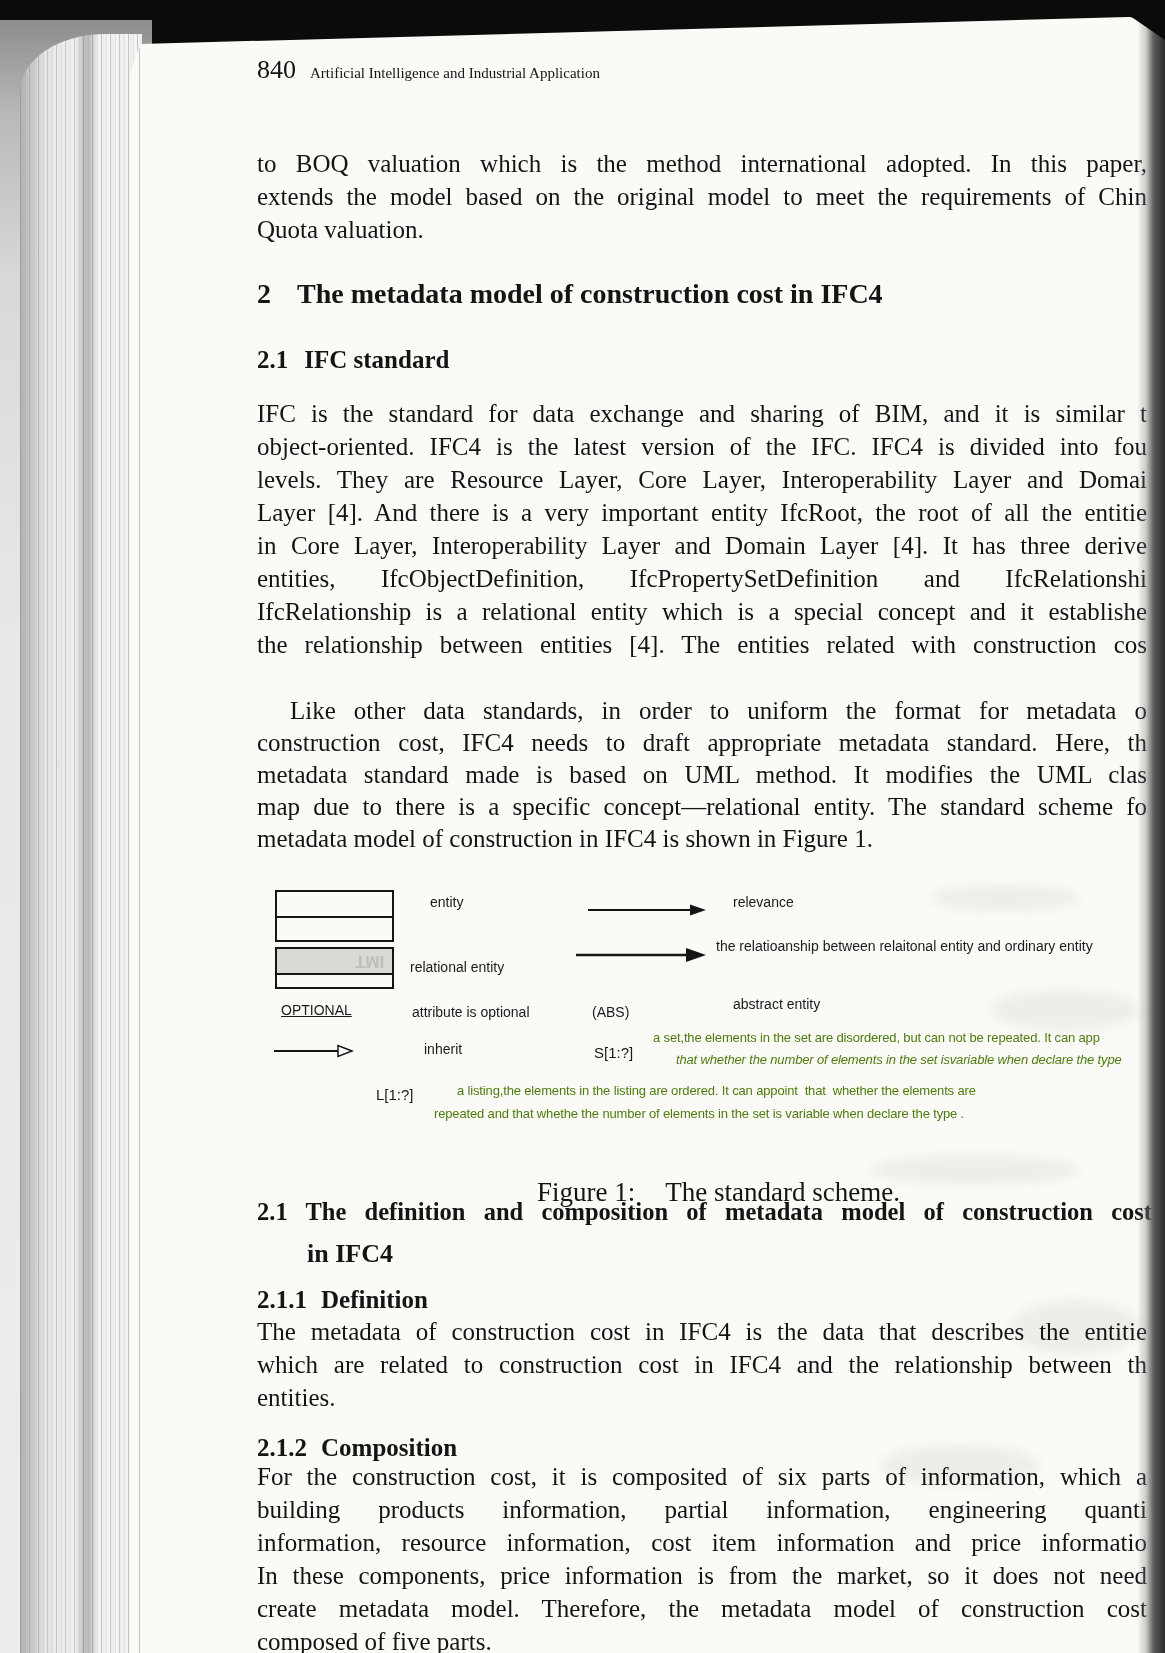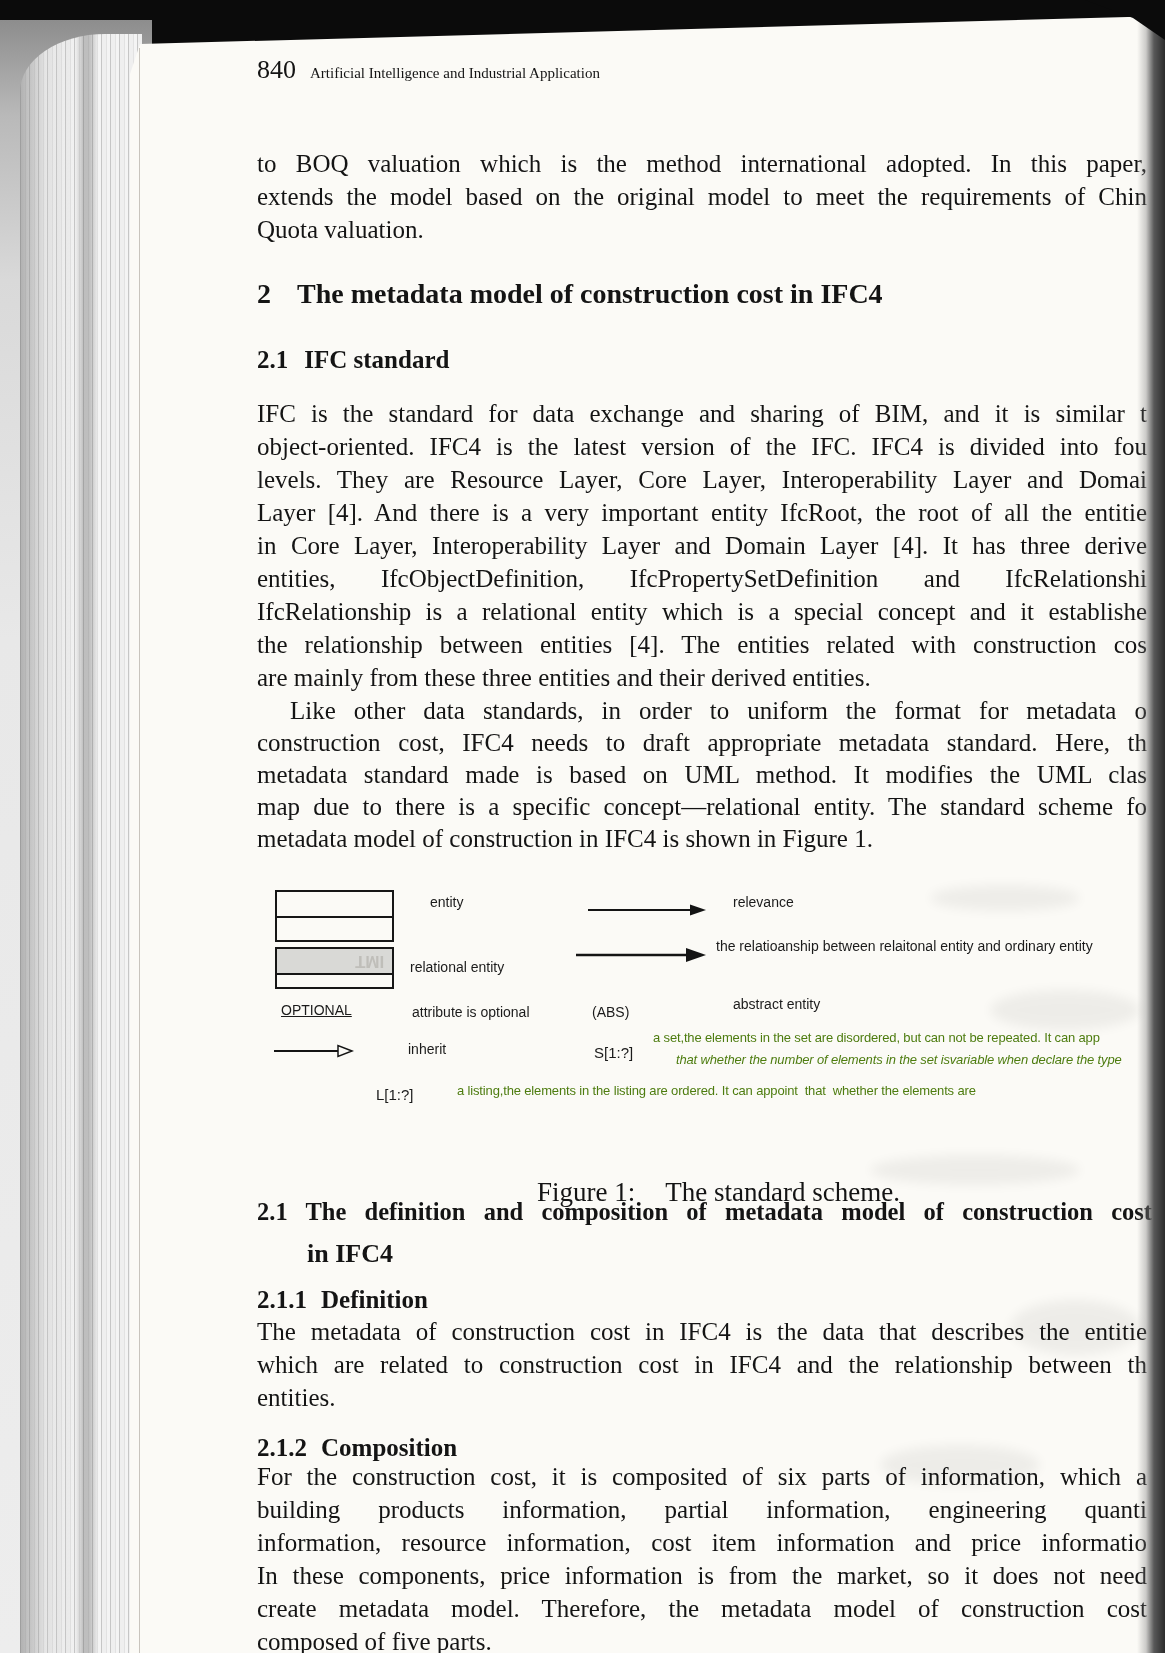--- a/index.html
+++ b/index.html
@@ -78,21 +78,20 @@
   </div>
 
   <div class="t body-line just" style="left:257px;top:400px;">IFC is the standard for data exchange and sharing of BIM, and it is similar t</div>
   <div class="t body-line just" style="left:257px;top:433px;">object-oriented. IFC4 is the latest version of the IFC. IFC4 is divided into fou</div>
   <div class="t body-line just" style="left:257px;top:466px;">levels. They are Resource Layer, Core Layer, Interoperability Layer and Domai</div>
   <div class="t body-line just" style="left:257px;top:499px;">Layer [4]. And there is a very important entity IfcRoot, the root of all the entitie</div>
   <div class="t body-line just" style="left:257px;top:532px;">in Core Layer, Interoperability Layer and Domain Layer [4]. It has three derive</div>
   <div class="t body-line just" style="left:257px;top:565px;">entities, IfcObjectDefinition, IfcPropertySetDefinition and IfcRelationshi</div>
   <div class="t body-line just" style="left:257px;top:598px;">IfcRelationship is a relational entity which is a special concept and it establishe</div>
   <div class="t body-line just" style="left:257px;top:631px;">the relationship between entities [4]. The entities related with construction cos</div>
-  <div class="t body-line" style="left:257px;top:664px;">are mainly from these three entities and their derived entities.</div>
 
   <div class="t body-line just-ind" style="left:290px;top:697px;">Like other data standards, in order to uniform the format for metadata o</div>
   <div class="t body-line just" style="left:257px;top:729px;">construction cost, IFC4 needs to draft appropriate metadata standard. Here, th</div>
   <div class="t body-line just" style="left:257px;top:761px;">metadata standard made is based on UML method. It modifies the UML clas</div>
   <div class="t body-line just" style="left:257px;top:793px;">map due to there is a specific concept—relational entity. The standard scheme fo</div>
   <div class="t body-line" style="left:257px;top:825px;">metadata model of construction in IFC4 is shown in Figure 1.</div>
 
   <div class="ebox" style="left:275px;top:890px;width:115px;height:48px;">
     <div class="split" style="top:24px;"></div>
   </div>
@@ -118,27 +117,28 @@
 
   <div class="t fig" style="left:281px;top:1002px;text-decoration:underline;">OPTIONAL</div>
   <div class="t fig" style="left:412px;top:1004px;">attribute is optional</div>
   <div class="t fig" style="left:592px;top:1004px;">(ABS)</div>
   <div class="t fig" style="left:733px;top:996px;">abstract entity</div>
 
   <svg class="arrow" style="left:274px;top:1044px;" width="80" height="14">
     <line x1="0" y1="7" x2="64" y2="7" stroke="#141414" stroke-width="2"></line>
     <polygon points="78,7 64,1.5 64,12.5" fill="#fbfaf6" stroke="#141414" stroke-width="1.5"></polygon>
   </svg>
-  <div class="t fig" style="left:408px;top:1041px;">inherit</div>
+  <div class="t fig" style="left:424px;top:1041px;">inherit</div>
   <div class="t fig" style="left:594px;top:1044px;font-size:15px;">S[1:?]</div>
   <div class="t fig-small" style="left:653px;top:1030px;">a set,the elements in the set are disordered, but can not be repeated. It can app</div>
   <div class="t fig-small" style="left:676px;top:1052px;font-style:italic;">that whether the number of elements in the set isvariable when declare the type</div>
 
   <div class="t fig" style="left:376px;top:1086px;font-size:15px;">L[1:?]</div>
   <div class="t fig-small" style="left:457px;top:1083px;">a listing,the elements in the listing are ordered. It can appoint  that  whether the elements are</div>
+  <div class="t fig-small" style="left:434px;top:1106px;">repeated and that whethe the number of elements in the set is variable when declare the type .</div>
 
   <div class="t caption" style="left:510px;top:1146px;">
     <span>Figure 1:</span><span style="margin-left:30px;">The standard scheme.</span>
   </div>
 
   <div class="t h-wide" style="left:257px;top:1198px;">2.1  The definition and composition of metadata model of construction cost</div>
   <div class="t" style="left:307px;top:1239px;font-size:26px;font-weight:bold;white-space:nowrap;">in IFC4</div>
 
   <div class="t h-med" style="left:257px;top:1286px;">
     <span class="hnum" style="margin-right:14px;">2.1.1</span><span>Definition</span>

